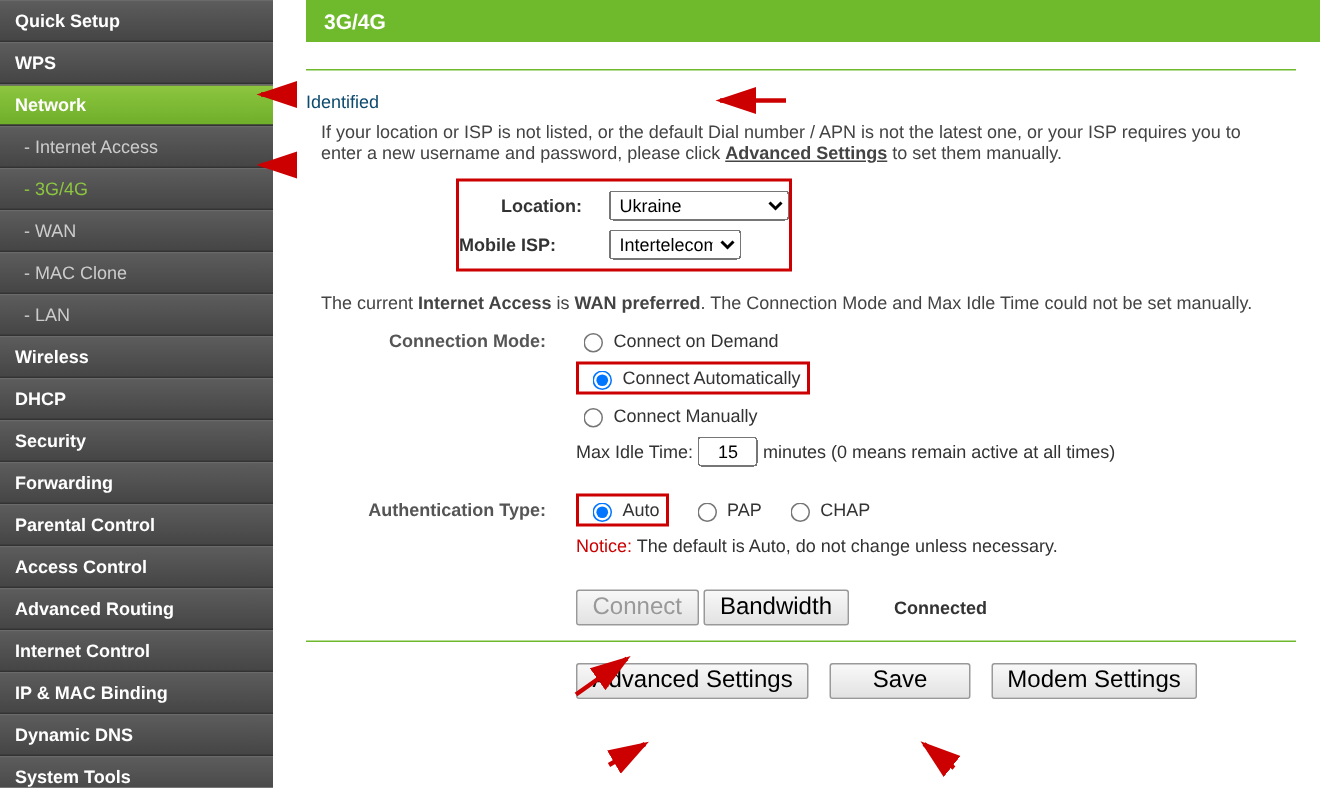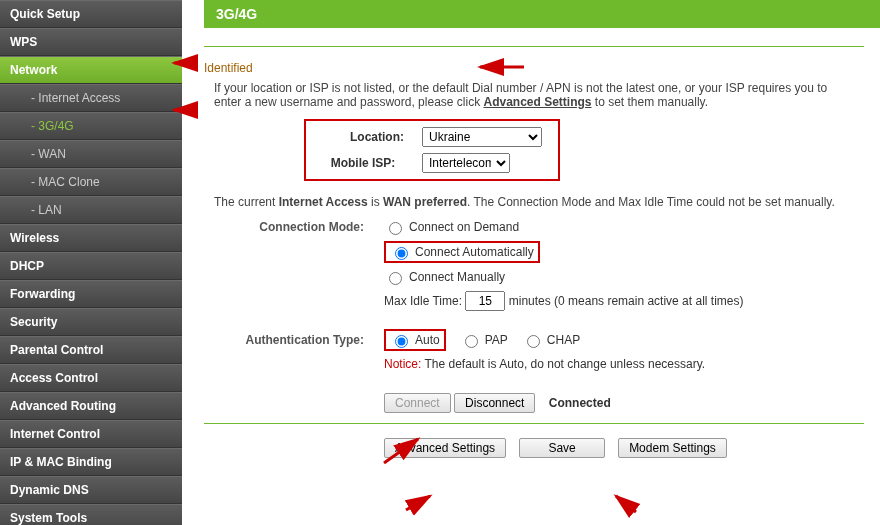--- a/index.html
+++ b/index.html
@@ -24,21 +24,21 @@
     border-bottom: 1px solid #333;
     border-top: 1px solid #6a6a6a;
     font-weight: bold;
     cursor: pointer;
     background: linear-gradient(#5c5c5c, #454545);
     font-size: 12px;
   }
   .sidebar .item.sub {
     color: #ccc;
     font-weight: normal;
-    padding-left: 31px;
+    padding-left: 16px;
   }
   .sidebar .item.active-parent {
     background: linear-gradient(#8dc63f, #6fae2a);
     color: #fff;
   }
   .sidebar .item.active-sub {
     color: #8dc63f;
   }
   .main {
     margin-left: 182px;
@@ -65,57 +65,57 @@
     margin-bottom: 6px;
   }
   .label {
     width: 180px;
     text-align: right;
     font-weight: bold;
     padding-right: 20px;
     color: #555;
   }
   .field { flex: 1; }
-  .status-identified { font-weight: normal; color: #a16207;}
+  .status-identified { font-weight: normal; color: #0c4a6e;}
   .note {
     font-size: 12px;
     color: #444;
     margin: 6px 0 10px 10px;
     max-width: 640px;
   }
   select {
     font-size: 12px;
     padding: 1px 2px;
   }
   .redbox {
     border: 2px solid #c00;
-    padding: 6px 16px;
+    padding: 6px 0;
     display: inline-block;
   }
   .redbox-sm {
     border: 2px solid #c00;
     display: inline-block;
     padding: 1px 4px;
   }
   .content-wrap { position: relative; width: 690px; }
   .small-input {
     width: 40px;
     text-align: center;
     font-size: 12px;
   }
   .btn {
-    font-size: 12px;
+    font-size: 16px;
     padding: 2px 10px;
     background: linear-gradient(#f8f8f8,#e2e2e2);
     border: 1px solid #999;
     border-radius: 2px;
     cursor: pointer;
   }
   .btn[disabled] { color: #999; }
-  .conn-status { font-weight: bold; margin-left: 10px; }
+  .conn-status { font-weight: bold; margin-left: 27px; }
   .notice-lbl { color: #c00; }
   .radio-row { display: flex; align-items: center; gap: 14px; }
   .radio-item { display: flex; align-items: center; gap: 4px; }
   .arrow {
     position: absolute;
     pointer-events: none;
   }
 </style>
 </head>
 <body>
@@ -124,22 +124,22 @@
   <div class="item">Quick Setup</div>
   <div class="item">WPS</div>
   <div class="item active-parent">Network</div>
   <div class="item sub">- Internet Access</div>
   <div class="item sub active-sub">- 3G/4G</div>
   <div class="item sub">- WAN</div>
   <div class="item sub">- MAC Clone</div>
   <div class="item sub">- LAN</div>
   <div class="item">Wireless</div>
   <div class="item">DHCP</div>
+  <div class="item">Security</div>
   <div class="item">Forwarding</div>
-  <div class="item">Security</div>
   <div class="item">Parental Control</div>
   <div class="item">Access Control</div>
   <div class="item">Advanced Routing</div>
   <div class="item">Internet Control</div>
   <div class="item">IP &amp; MAC Binding</div>
   <div class="item">Dynamic DNS</div>
   <div class="item">System Tools</div>
 </div>
 
 <div class="main">
@@ -161,21 +161,21 @@
 
     <div style="margin-left:100px;">
       <div class="redbox">
         <div class="row" style="margin-bottom:6px;">
           <div style="width:100px;text-align:right;font-weight:bold;padding-right:18px;">Location:</div>
           <select style="width:120px;">
             <option>Ukraine</option>
           </select>
         </div>
         <div class="row" style="margin-bottom:0;">
-          <div style="width:100px;text-align:center;font-weight:bold;padding-right:18px;">Mobile ISP:</div>
+          <div style="width:100px;text-align:left;font-weight:bold;padding-right:18px;">Mobile ISP:</div>
           <select style="width:88px;">
             <option>Intertelecom</option>
           </select>
         </div>
       </div>
     </div>
 
     <div class="note" style="margin-top:14px;">
       <span>The current </span><b>Internet Access</b><span> is </span><b>WAN preferred</b><span>. The Connection Mode and Max Idle Time could not be set manually.</span>
     </div>
@@ -237,21 +237,21 @@
       <div class="label"></div>
       <div class="field">
         <span class="notice-lbl">Notice:</span><span> The default is Auto, do not change unless necessary.</span>
       </div>
     </div>
 
     <div class="row" style="margin-top:22px;">
       <div class="label"></div>
       <div class="field">
         <button class="btn" disabled="">Connect</button>
-        <button class="btn">Disconnect</button>
+        <button class="btn">Bandwidth</button>
         <span class="conn-status">Connected</span>
       </div>
     </div>
 
     <hr class="hr">
 
     <div class="row">
       <div class="label"></div>
       <div class="field">
         <button class="btn">Advanced Settings</button>

